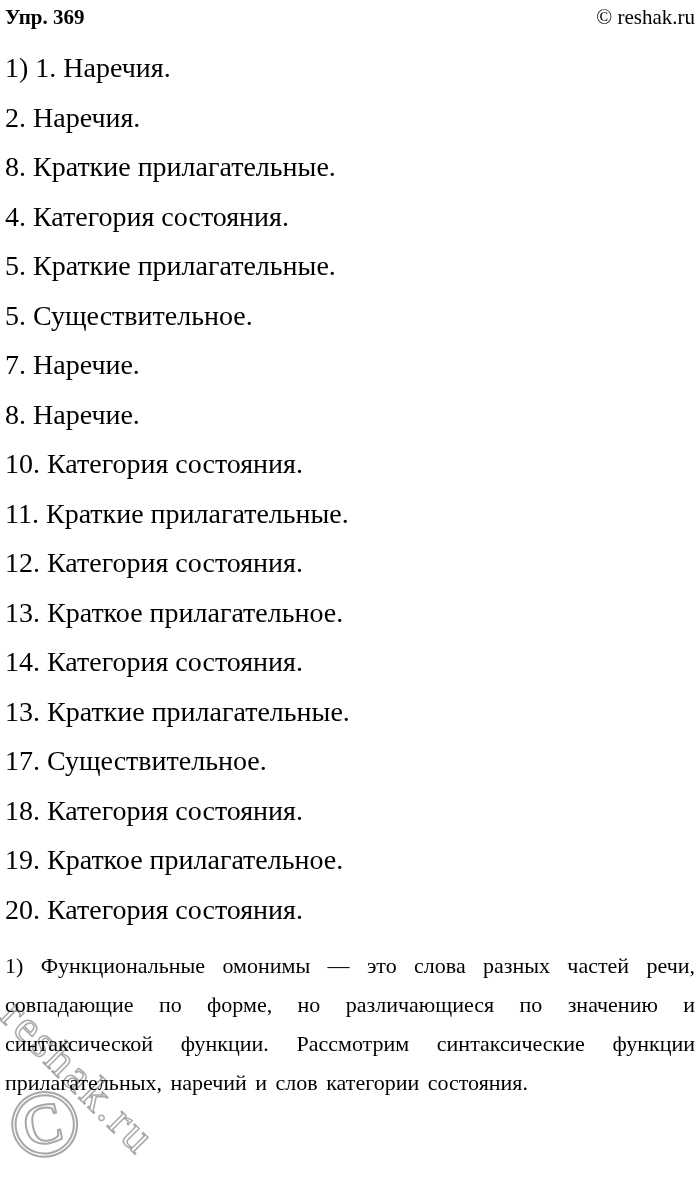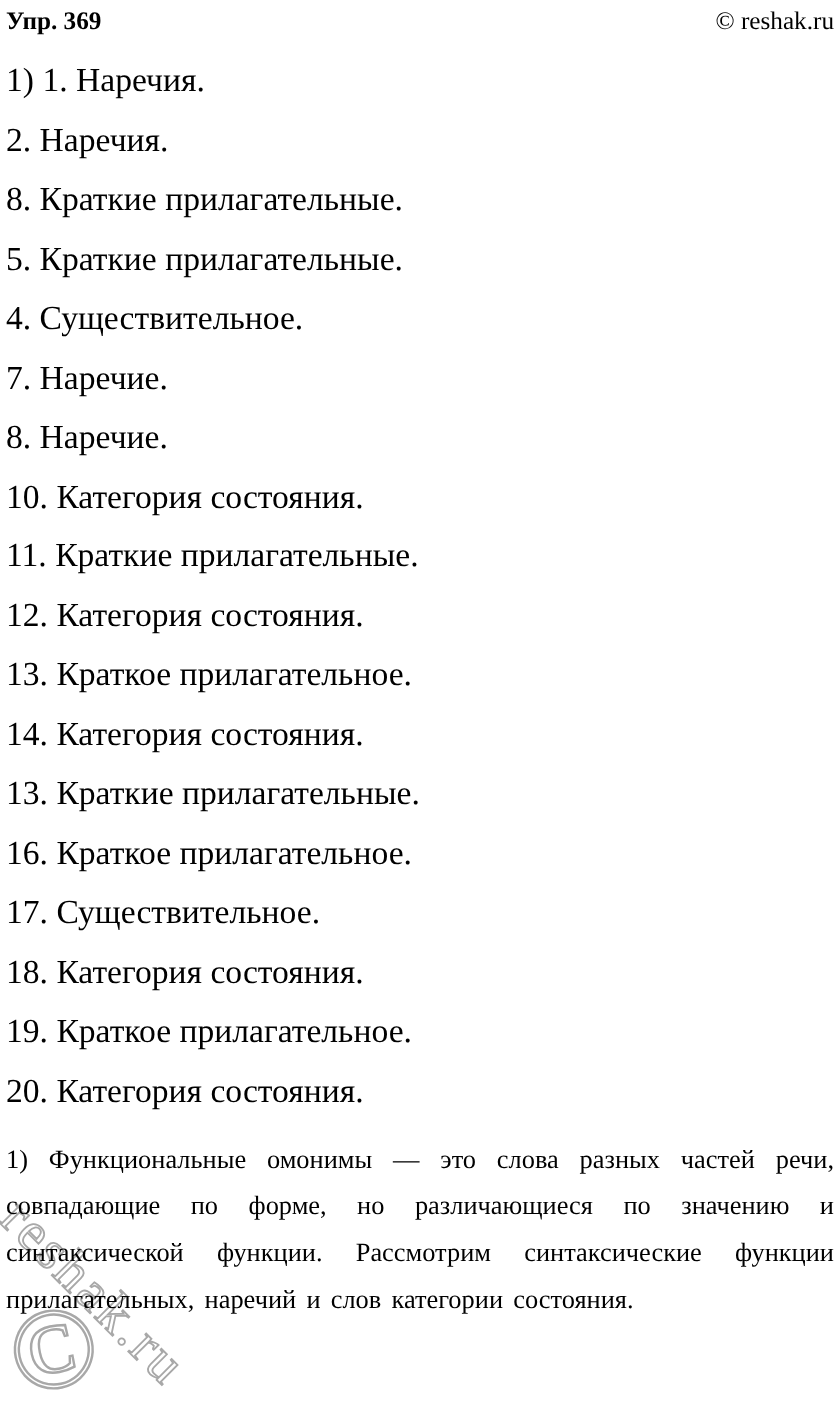--- a/index.html
+++ b/index.html
@@ -83,31 +83,31 @@
 <div class="page">
   <div class="header-row">
     <span class="exercise-title">Упр. 369</span>
     <span class="copyright">© reshak.ru</span>
   </div>
 
   <div class="answer-list">
       <div class="answer-item">1) 1. Наречия.</div>
       <div class="answer-item">2. Наречия.</div>
       <div class="answer-item">8. Краткие прилагательные.</div>
+      <div class="answer-item">4. Категория состояния.</div>
       <div class="answer-item">5. Краткие прилагательные.</div>
-      <div class="answer-item">4. Существительное.</div>
+      <div class="answer-item">5. Существительное.</div>
       <div class="answer-item">7. Наречие.</div>
       <div class="answer-item">8. Наречие.</div>
       <div class="answer-item">10. Категория состояния.</div>
       <div class="answer-item">11. Краткие прилагательные.</div>
       <div class="answer-item">12. Категория состояния.</div>
       <div class="answer-item">13. Краткое прилагательное.</div>
       <div class="answer-item">14. Категория состояния.</div>
       <div class="answer-item">13. Краткие прилагательные.</div>
-      <div class="answer-item">16. Краткое прилагательное.</div>
       <div class="answer-item">17. Существительное.</div>
       <div class="answer-item">18. Категория состояния.</div>
       <div class="answer-item">19. Краткое прилагательное.</div>
       <div class="answer-item">20. Категория состояния.</div>
     </div>
 
   <p class="conclusion">1) Функциональные омонимы — это слова разных частей речи, совпадающие по форме, но различающиеся по значению и синтаксической функции. Рассмотрим синтаксические функции прилагательных, наречий и слов категории состояния.</p>
 </div>
 
 </body></html>

